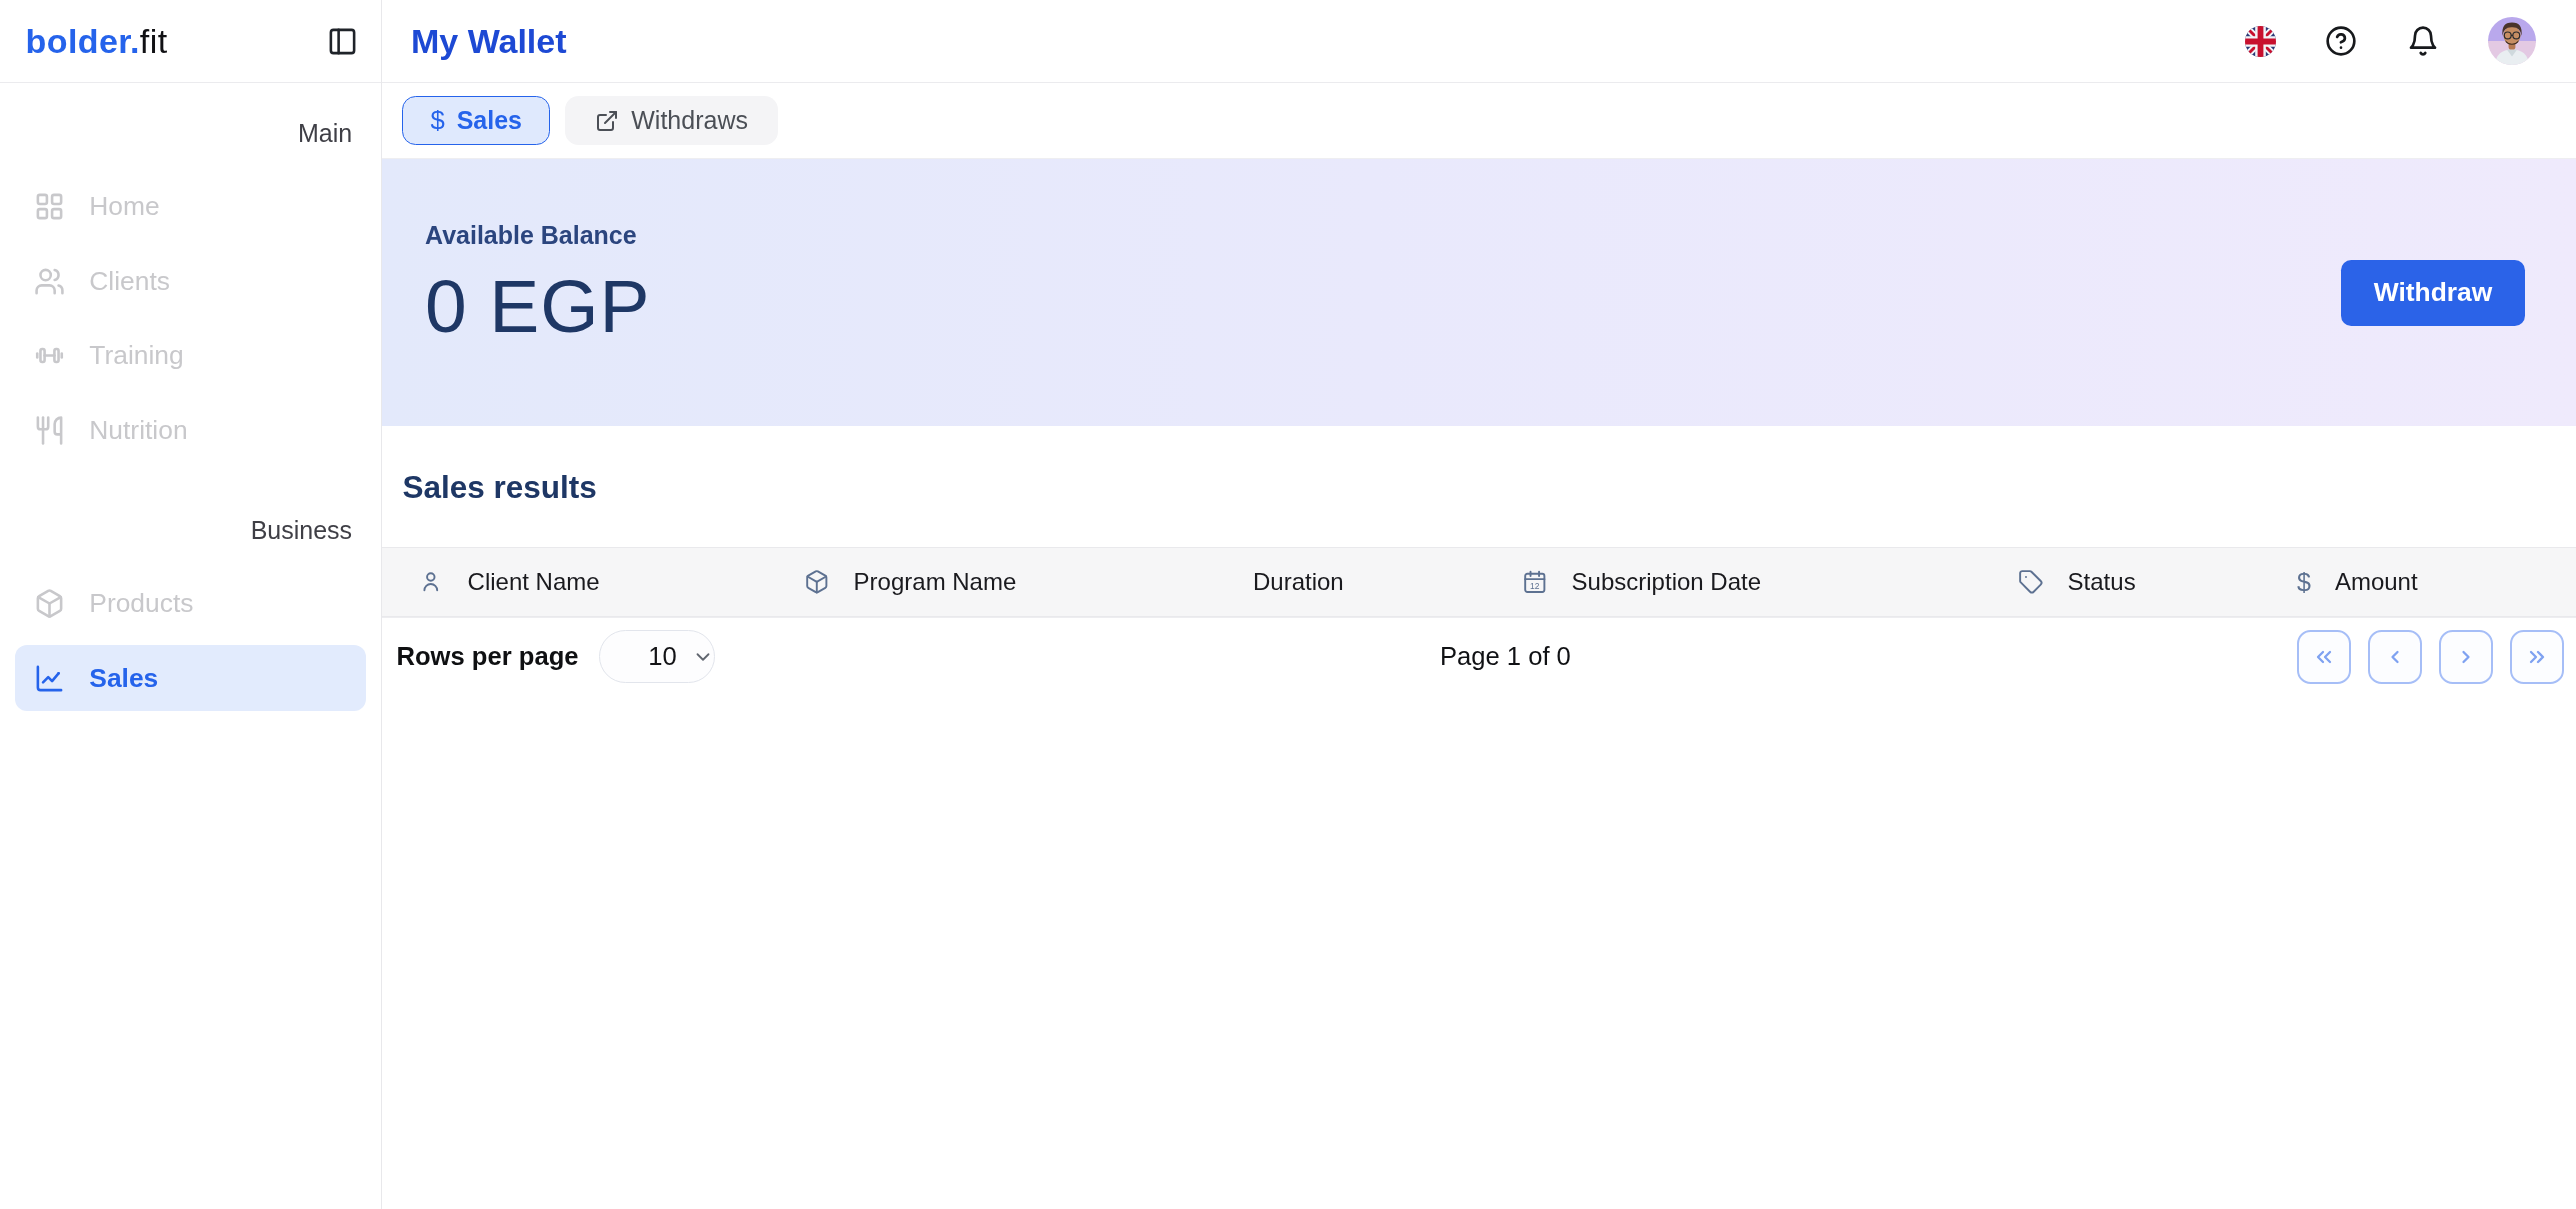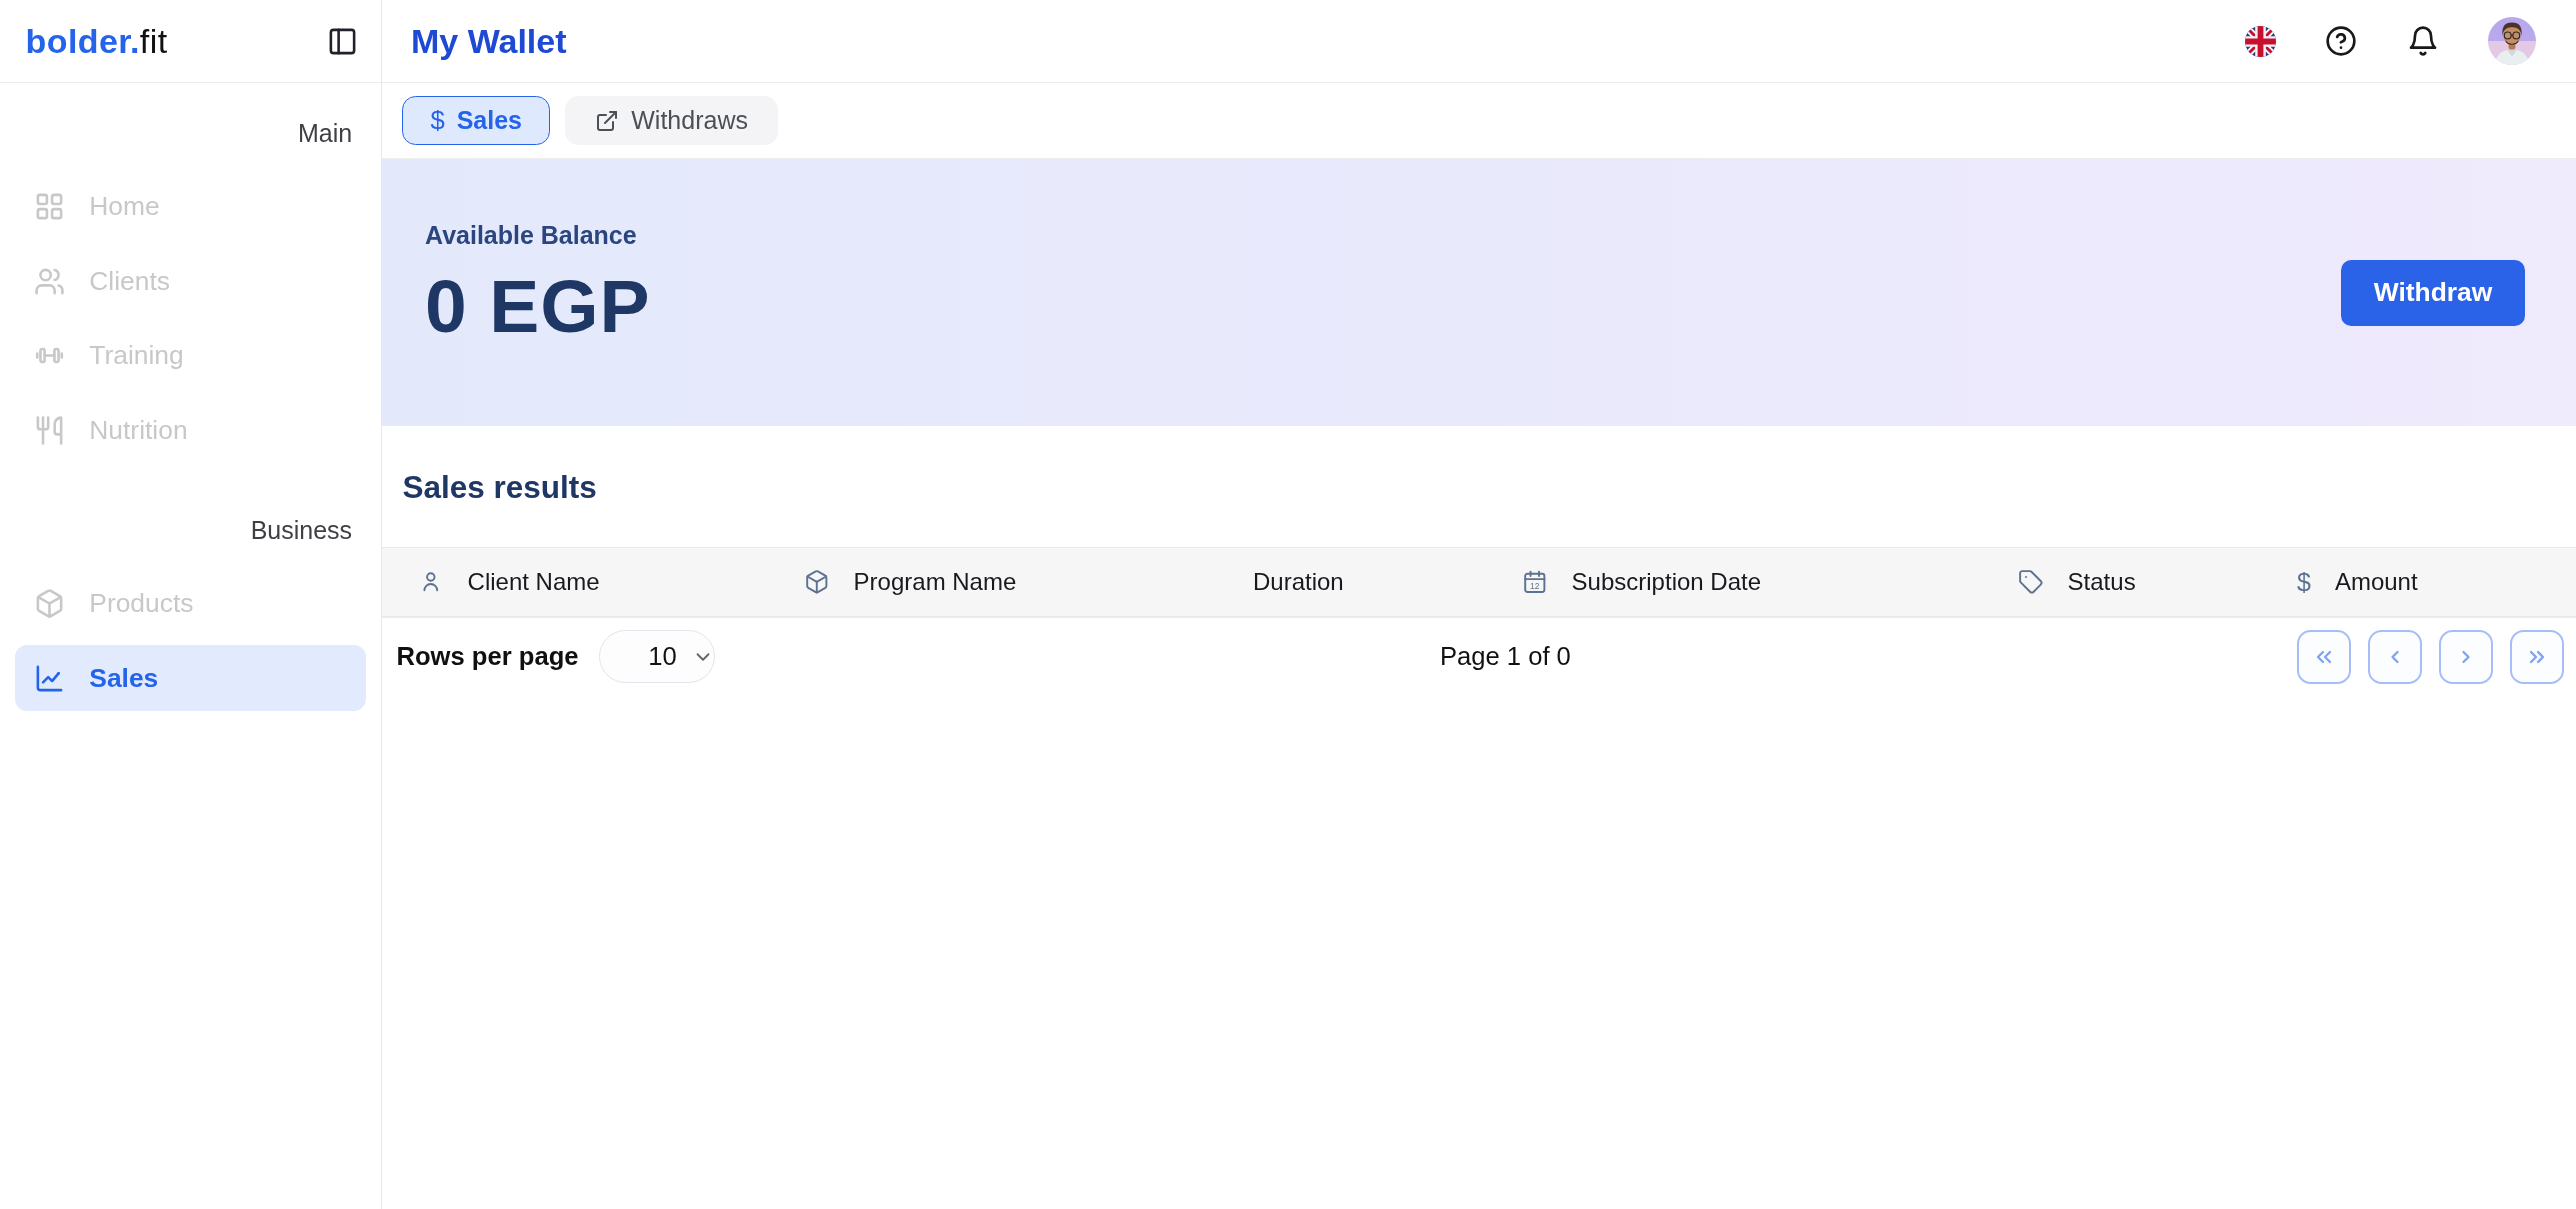--- a/index.html
+++ b/index.html
@@ -43,21 +43,21 @@
   .tab.active { background:#dfe9fd; border:1.7px solid #2563eb; color:#2563eb; font-weight:600; padding:0 27px; }
   .tab.inactive { background:#f4f4f6; border:1.7px solid transparent; color:#4b4f56; font-weight:500; padding:0 29px; }
   .dollar { font-size:25.6px; font-weight:500; line-height:1; }
   .tab .ticon { width:24px; height:24px; display:flex; }
 
   .banner { height:267px; min-height:267px;
     background:linear-gradient(90deg,#e3e9fb 0%,#e9e9fc 45%,#efeafc 100%);
     display:flex; align-items:center; justify-content:space-between; padding:0 51px 0 43px; }
   .balance-block { margin-top:-15.3px; }
   .balance-label { font-size:25px; font-weight:700; color:#2b457e; }
-  .balance-amount { font-size:75px; font-weight:700; color:#1e3765; margin-top:13px; letter-spacing:0.9px; }
+  .balance-amount { font-size:75px; font-weight:400; color:#1e3765; margin-top:13px; letter-spacing:0.9px; }
   .withdraw-btn { width:184px; height:66px; border:none; border-radius:10.2px; background:#2b63e8;
     color:#ffffff; font-size:26.4px; font-weight:600; font-family:inherit; cursor:pointer; }
 
   .section-title { font-size:31.5px; font-weight:700; color:#1e3765; margin:43px 0 0 20.4px; }
 
   .table-head { margin-top:41px; height:70px; min-height:70px; background:#f6f6f7;
     border-top:1.7px solid #e9e9ec; border-bottom:1.7px solid #e9e9ec;
     display:flex; align-items:center; font-size:24px; font-weight:500; color:#1a1a1e; }
   .th { display:flex; align-items:center; gap:24px; }
   .th .hicon { width:25.6px; height:25.6px; display:flex; color:#5d7191; }

